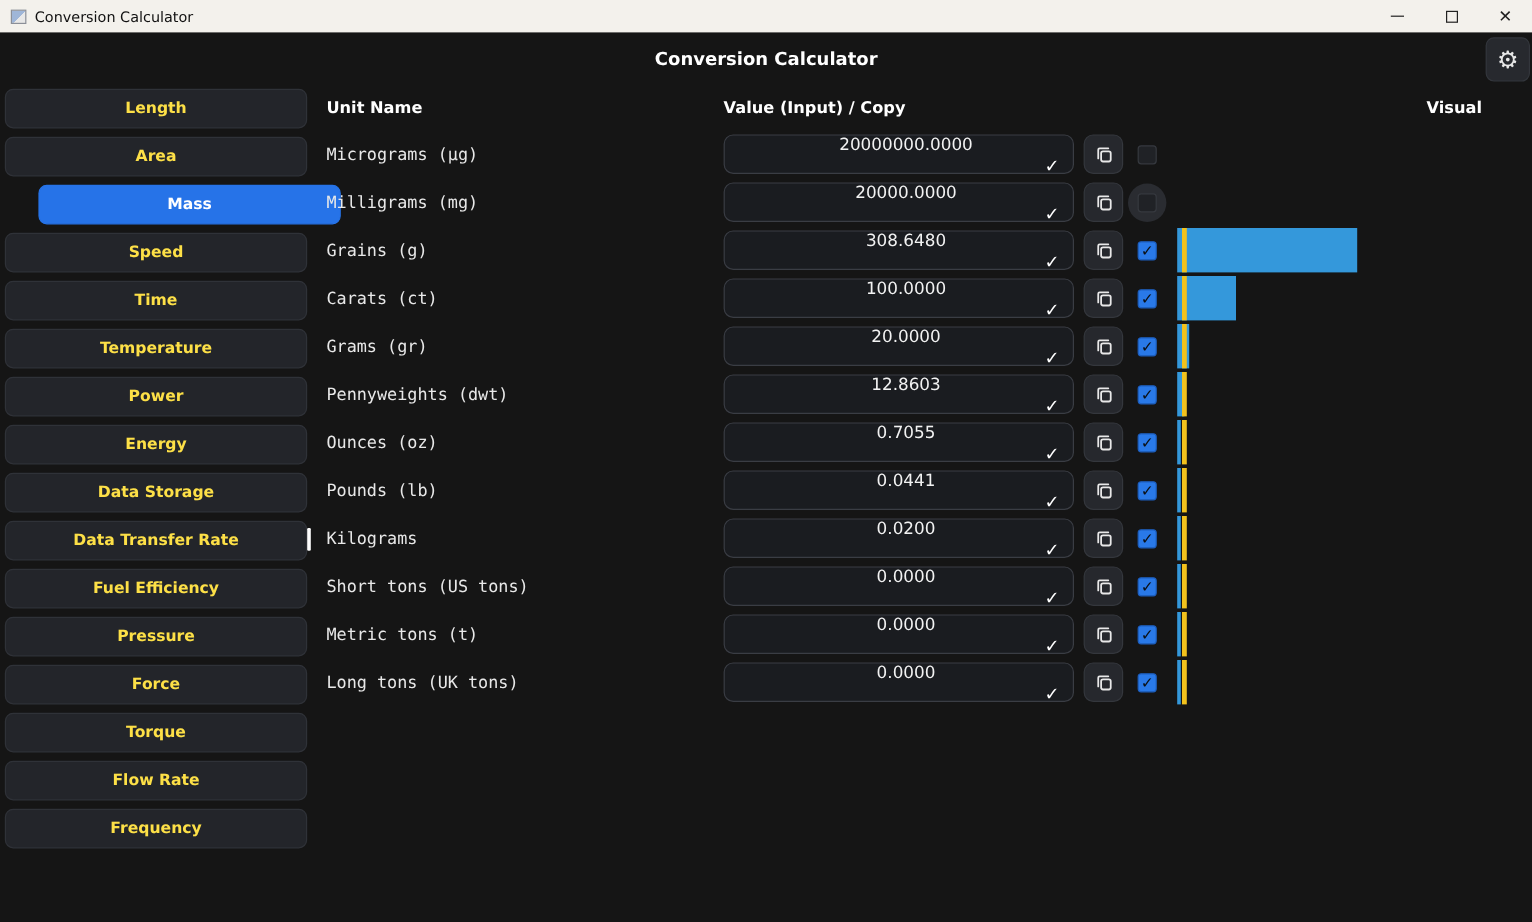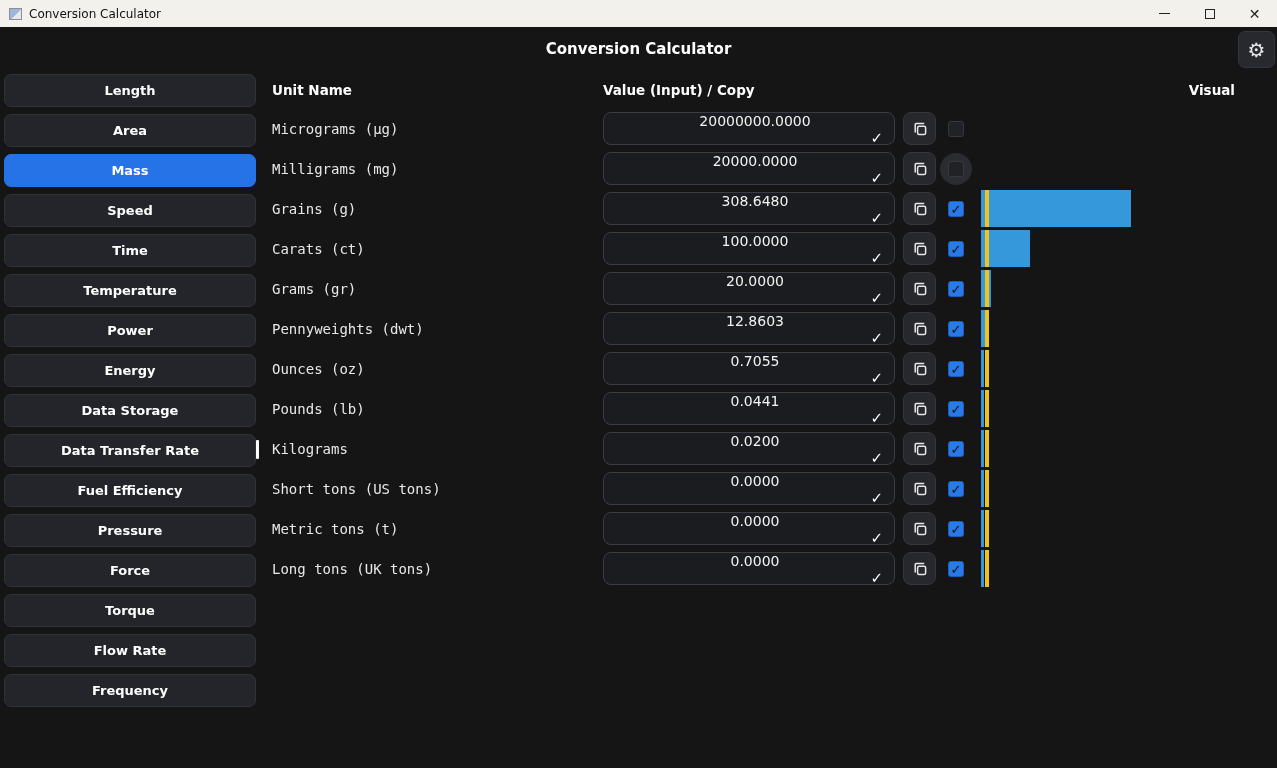--- a/index.html
+++ b/index.html
@@ -23,23 +23,23 @@
                color:#fff; font-size:15px; font-weight:bold; }
   .settings-btn { position:absolute; top:31px; left:1238px; width:37px; height:37px;
                   background:#27292e; border:1px solid #33363c; border-radius:7px;
                   display:flex; align-items:center; justify-content:center; cursor:pointer; }
   .settings-btn span { color:#e8e8e8; font-size:20px; line-height:1; }
 
   
   .sidebar { position:absolute; top:74px; left:4px; width:252px; }
   .cat { display:block; width:252px; height:33px; margin-bottom:7px;
          background:#23252a; border:1px solid #2f3238; border-radius:7px;
-         color:#ffffff; font-family:"DejaVu Sans", sans-serif; font-size:13px; font-weight:bold;
+         color:#fde047; font-family:"DejaVu Sans", sans-serif; font-size:13px; font-weight:bold;
          text-align:center; cursor:pointer; }
-  .cat.selected { background:var(--accent,#2673e8); border-color:var(--accent,#2673e8); color:#fff; }
+  .cat.selected { background:var(--accent,#2673e8); border-color:var(--accent,#2673e8); color:#fff;margin-left:28px; }
 
   
   .th { position:absolute; top:82px; color:#fff; font-size:13.5px; font-weight:bold; }
   .th-unit { left:272px; }
   .th-value { left:603px; width:333px; }
   .th-visual { left:981px; width:254px; text-align:right; }
 
   
   .rows { position:absolute; top:109px; left:0; width:1277px; }
   .row { position:relative; height:40px; width:1277px; }

